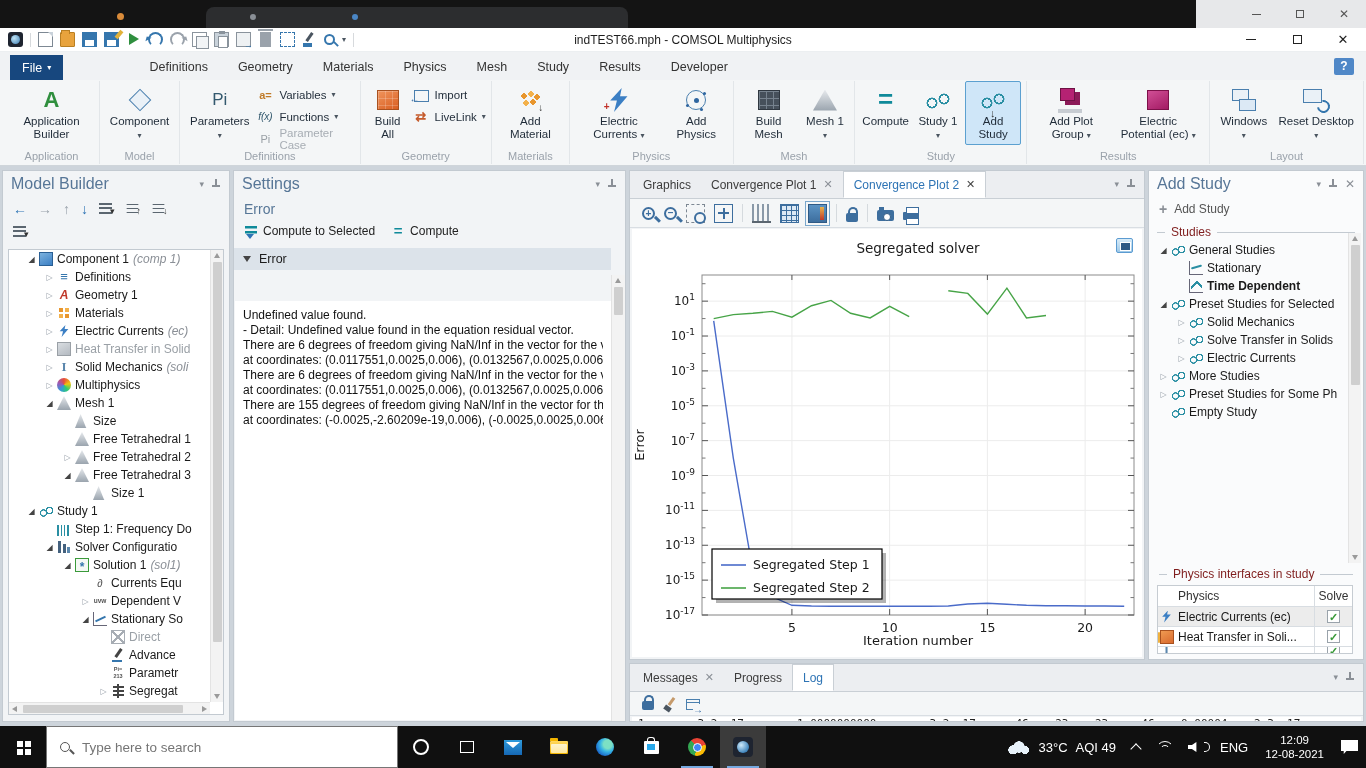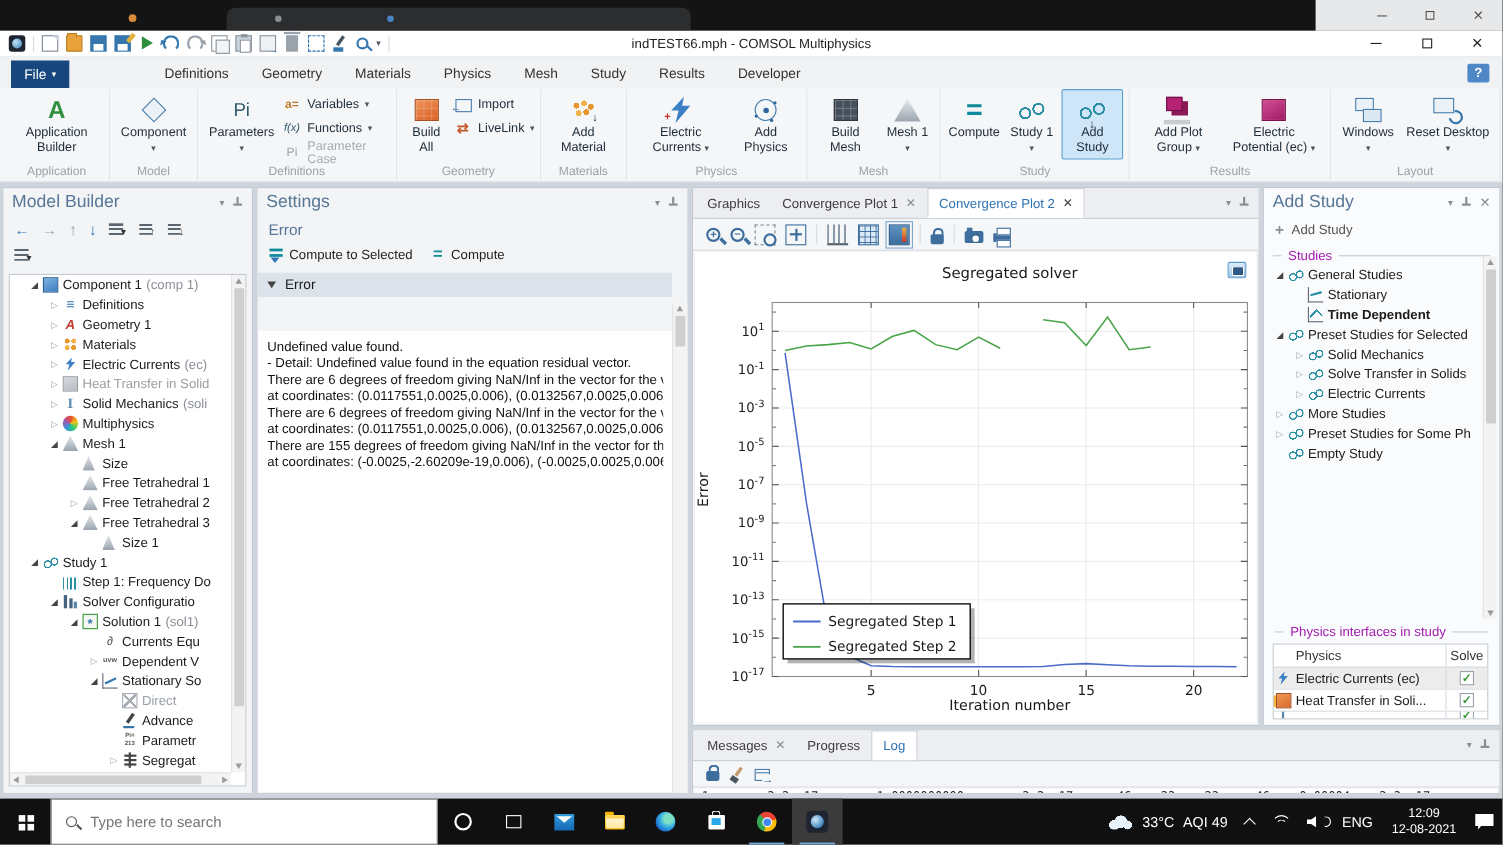--- a/index.html
+++ b/index.html
@@ -160,21 +160,21 @@
   .bars-sm{transform:scale(.9);}
   .tinyarrow{font-size:9px;color:#333;margin-left:-2px;}
   .treebox{position:absolute;left:5px;right:5px;top:78px;bottom:6px;background:#fff;border:1px solid #c3cad1;overflow:hidden;}
   .trow{height:18px;display:flex;align-items:center;font-size:12px;white-space:nowrap;}
   .exp{width:13px;text-align:center;flex:none;}
   .exp.collapsed{color:#9aa2ab;font-size:8px;}
   .exp.expanded{color:#444;font-size:8px;}
   .ticon{width:14px;height:14px;margin:0 4px 0 1px;position:relative;flex:none;}
   .tlabel{}
   .tgray .tlabel{color:#9aa0a6;}
-  .tsuffix{color:#8a8f96;margin-left:4px;}
+  .tsuffix{font-style:italic;color:#8a8f96;margin-left:4px;}
   .vscroll{position:absolute;right:0;top:0;bottom:12px;width:13px;background:#f3f3f3;border-left:1px solid #e3e3e3;}
   .vthumb{position:absolute;left:2px;width:9px;background:#cfcfcf;border-radius:1px;}
   .sarr{position:absolute;left:3px;width:0;height:0;border-style:solid;}
   .sarr.up{top:3px;border-width:0 3.5px 5px 3.5px;border-color:transparent transparent #9a9a9a transparent;}
   .sarr.down{bottom:3px;border-width:5px 3.5px 0 3.5px;border-color:#9a9a9a transparent transparent transparent;}
   .hscroll{position:absolute;bottom:0;left:0;right:13px;height:12px;background:#f3f3f3;border-top:1px solid #e3e3e3;}
   .hthumb{position:absolute;top:2px;height:8px;background:#cfcfcf;border-radius:1px;}
   .harr{position:absolute;top:3px;width:0;height:0;border-style:solid;}
   .harr.left{left:3px;border-width:3.5px 5px 3.5px 0;border-color:transparent #9a9a9a transparent transparent;}
   .harr.right{right:3px;border-width:3.5px 0 3.5px 5px;border-color:transparent transparent transparent #9a9a9a;}
@@ -266,21 +266,21 @@
   .g-print::after{content:"";position:absolute;left:2.5px;top:6px;width:11px;height:5px;background:#fff;border:1px solid #3d6e9e;}
   .plot-area{position:absolute;top:58px;left:2px;right:2px;bottom:2px;background:#fff;}
   .corner-btn{position:absolute;right:9px;top:9px;width:17px;height:15px;border:1px solid #5b9bd1;background:linear-gradient(#d9ecf8,#9fc9e8);border-radius:2px;}
   .corner-btn::after{content:"";position:absolute;left:3px;top:3px;width:9px;height:7px;background:#2f5a85;border:1px solid #fff;}
 
   
   .as-action{display:flex;align-items:center;gap:7px;padding:5px 10px;font-size:12px;color:#555;}
   .plus{color:#8a8f96;font-size:14px;font-weight:bold;line-height:12px;}
   .gline{display:flex;align-items:center;gap:6px;margin:4px 8px 2px;}
   .gline .dash{width:8px;height:1px;background:#c3cad1;}
-  .gline .gtext{font-size:12px;color:#a21caf;}
+  .gline .gtext{font-size:12px;color:#7f1d1d;}
   .gline .dashfill{flex:1;height:1px;background:#c3cad1;}
   #study-tree{margin-left:4px;}
   .as-scroll{position:absolute;right:2px;top:62px;height:330px;width:13px;background:#f3f3f3;border-left:1px solid #e3e3e3;}
   .as-physics{position:absolute;left:2px;right:2px;top:392px;}
   .ptable{margin:4px 8px 0 6px;border:1px solid #c6ccd2;background:#fff;}
   .prow{display:flex;height:20px;align-items:center;border-top:1px solid #d8dde2;}
   .prow:first-child{border-top:none;}
   .prow.hdr{color:#333;}
   .prow.sel{background:#ececec;}
   .pcell-icon{width:20px;display:flex;justify-content:center;}

